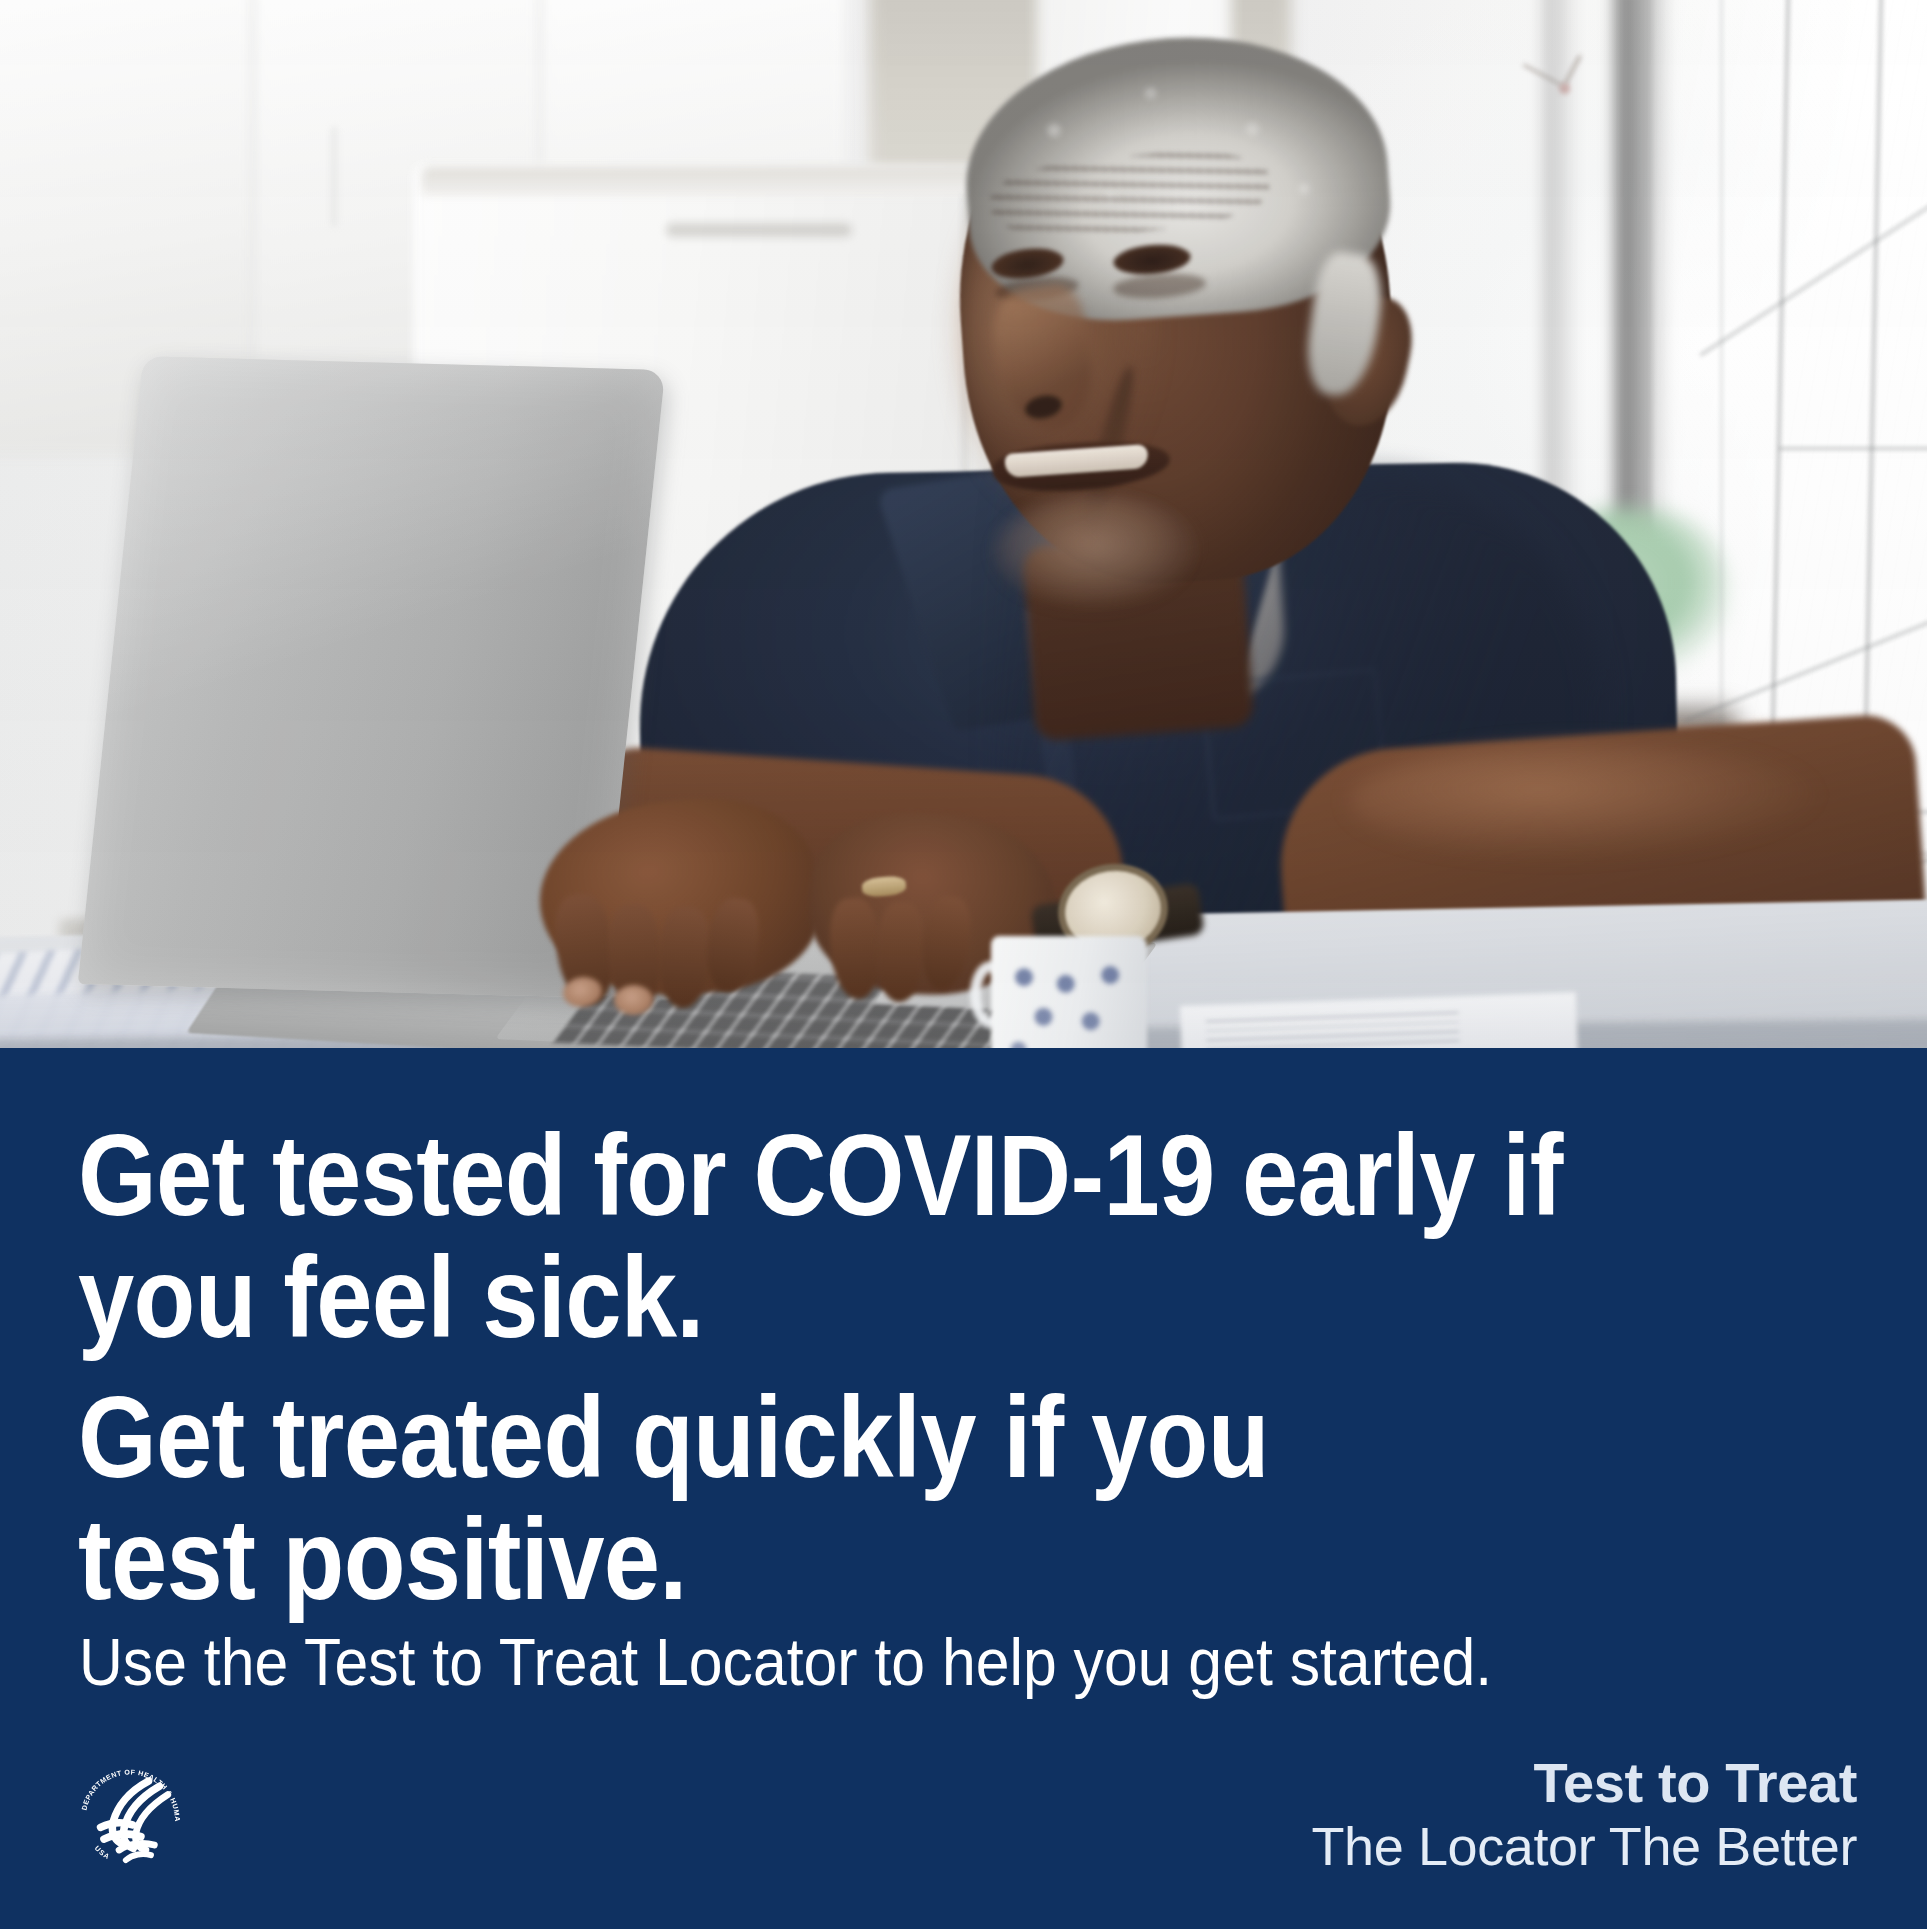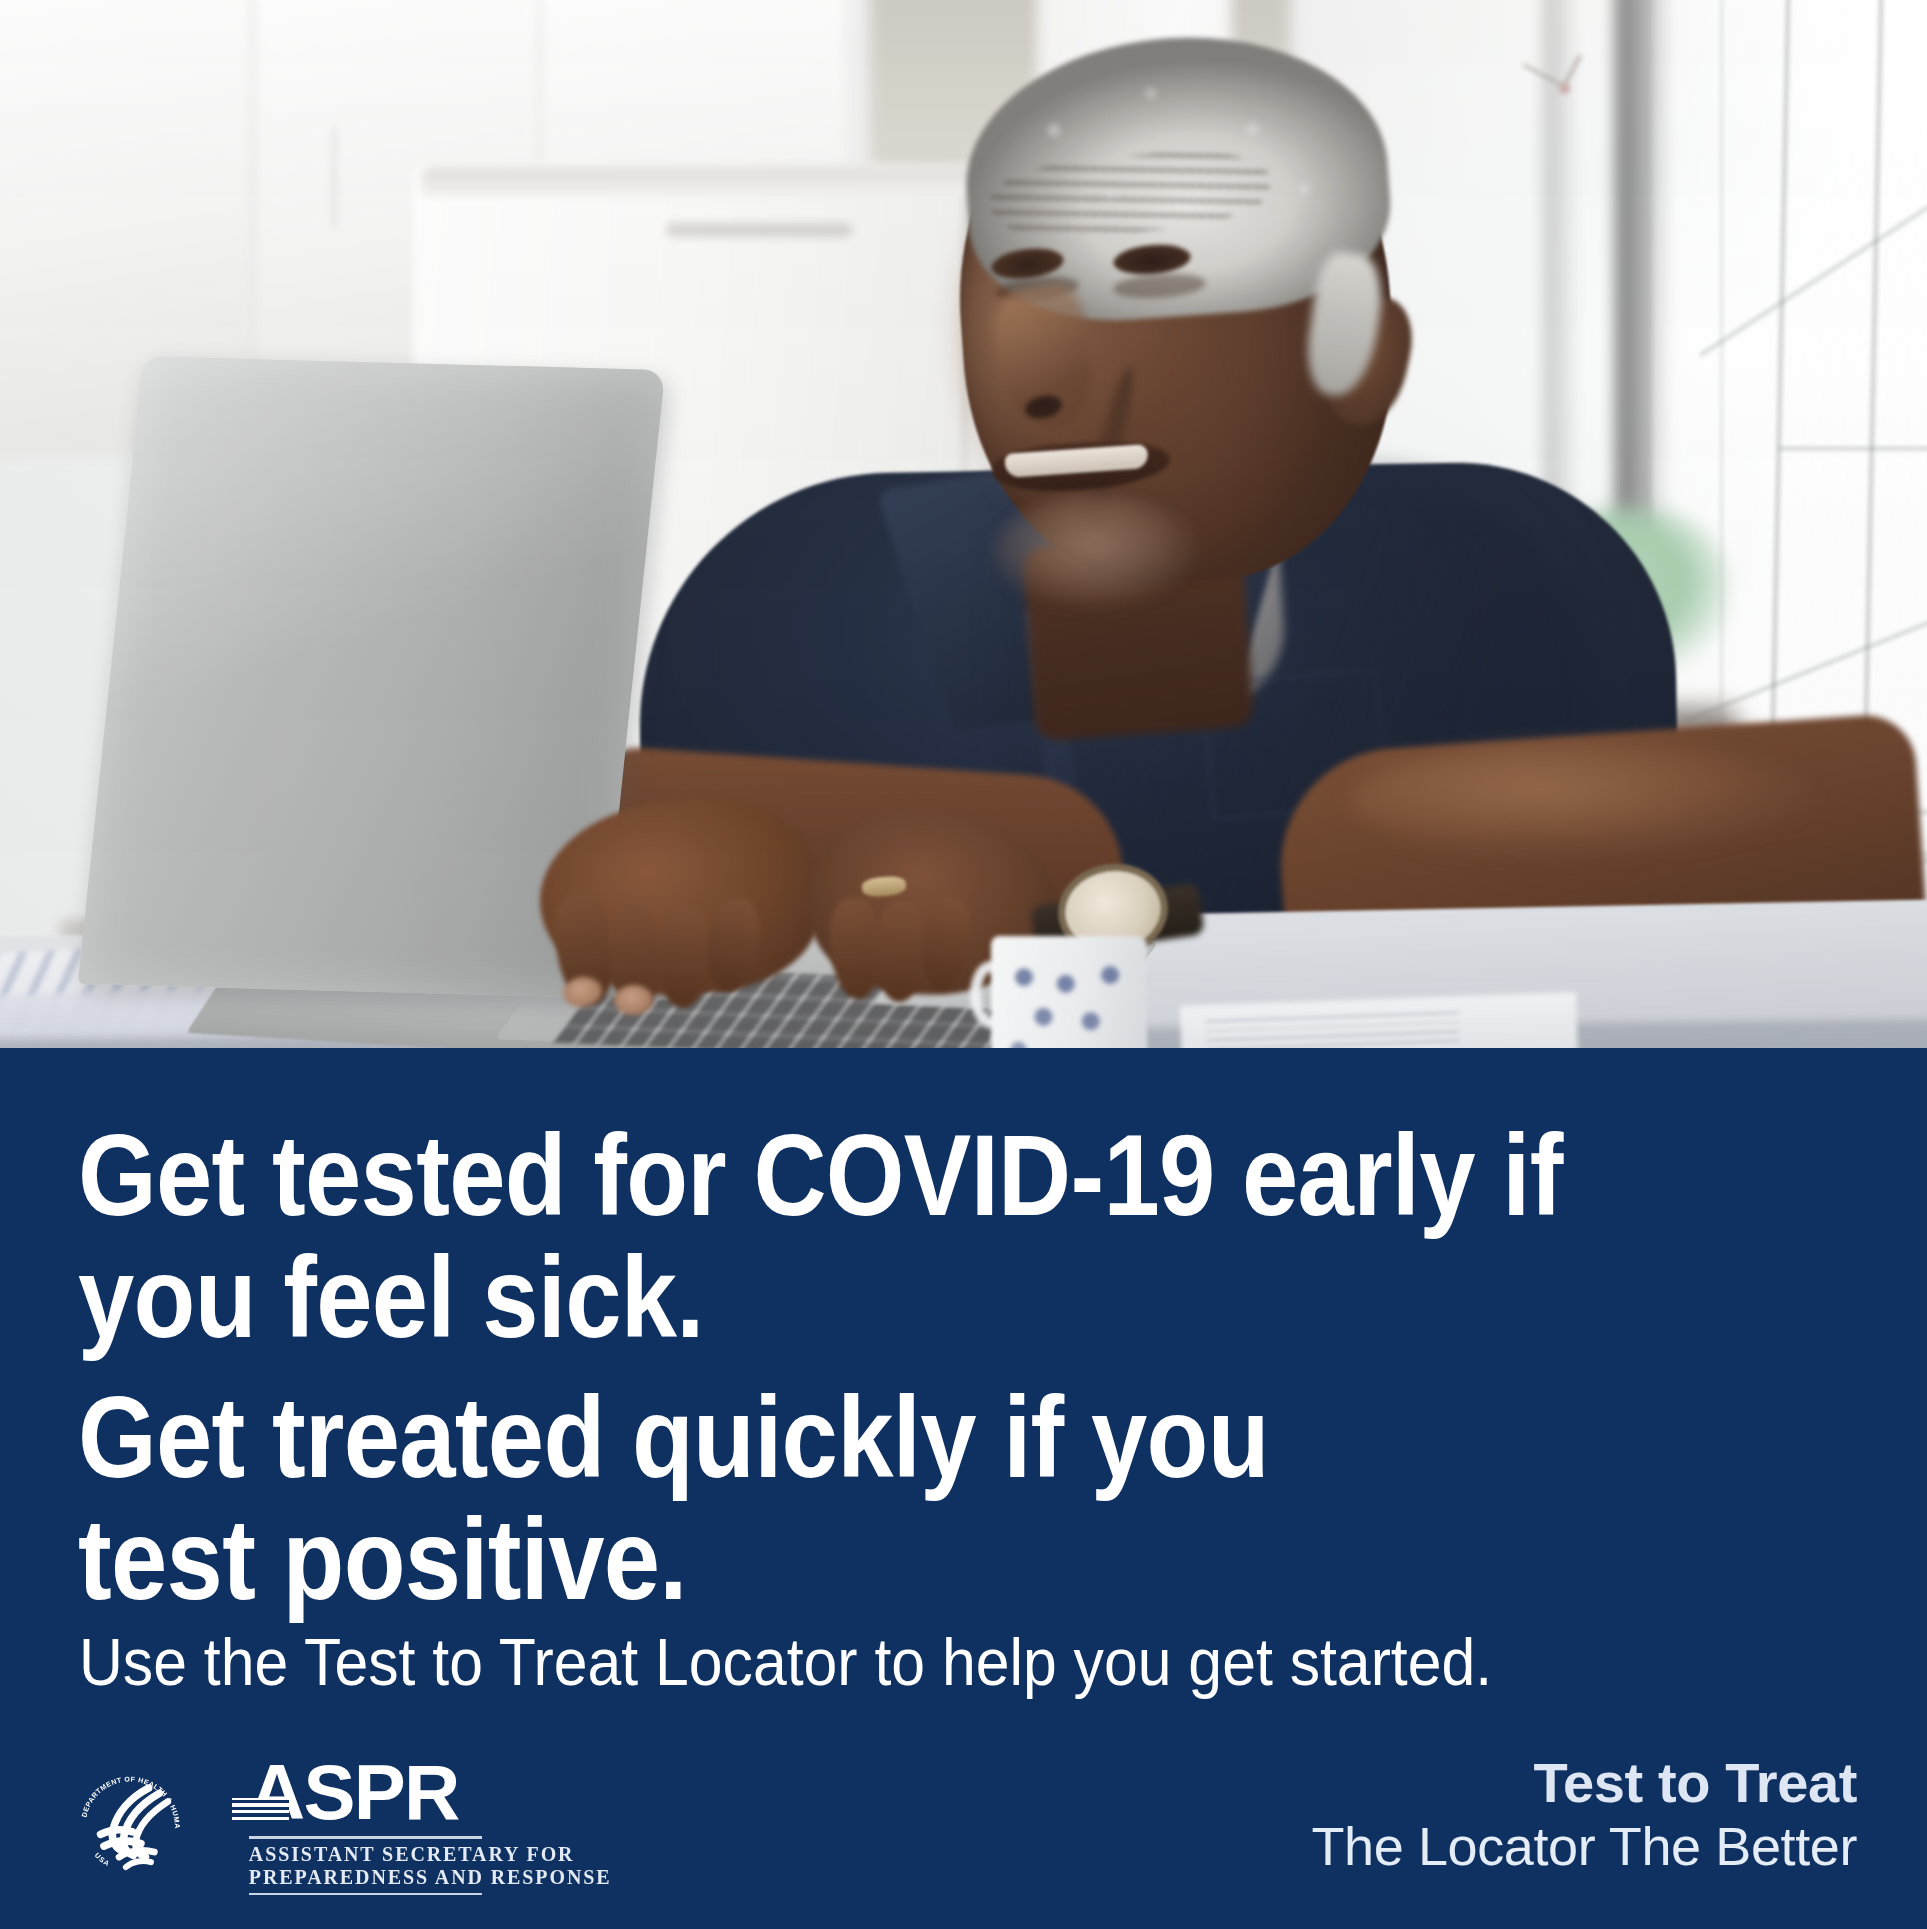--- a/index.html
+++ b/index.html
@@ -816,28 +816,20 @@
             <path d="M110,36 C86,50 72,68 68,86 C65,98 70,107 79,110" stroke-width="9"></path>
             <path d="M120,46 C98,60 85,76 82,92 C80,102 85,110 94,112" stroke-width="8"></path>
             <path d="M40,85 C52,79 66,78 78,82" stroke-width="9"></path>
             <path d="M44,99 C58,92 74,91 88,96" stroke-width="9"></path>
             <path d="M62,112 C74,104 90,102 104,106" stroke-width="8"></path>
             <path d="M70,124 C78,117 90,115 100,118" stroke-width="7"></path>
           </g>
         </svg>
       </div>
 
-      <div class="aspr">
-        <div class="aspr-word">ASPR</div>
-        <div class="aspr-speedlines"></div>
-        <div class="aspr-rule"></div>
-        <div class="aspr-sub">ASSISTANT SECRETARY FOR</div>
-        <div class="aspr-sub">PREPAREDNESS AND RESPONSE</div>
-        <div class="aspr-rule2"></div>
-      </div>
 
     </div>
 
     <div id="brand-lockup">
       <div class="brand-main">Test to Treat</div>
       <div class="brand-sub">The Locator The Better</div>
     </div>
 
   </div>
 </div>

